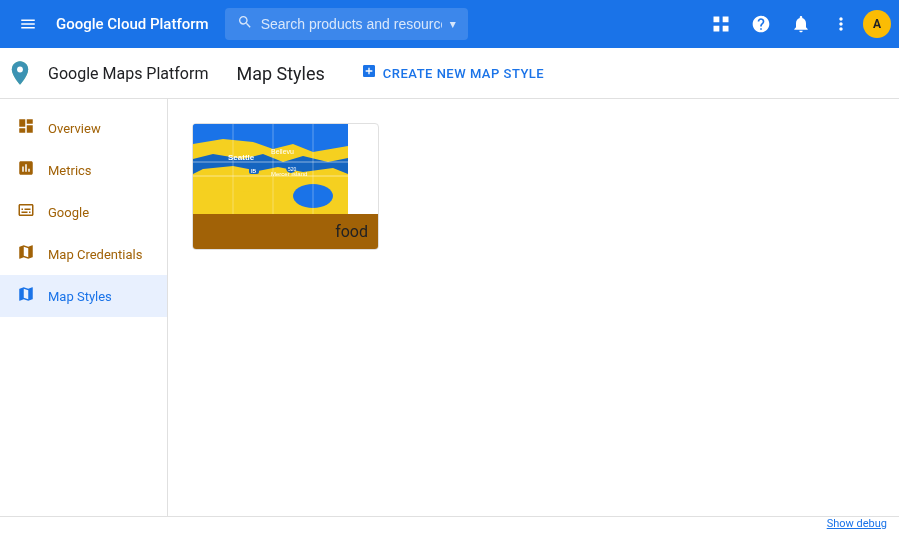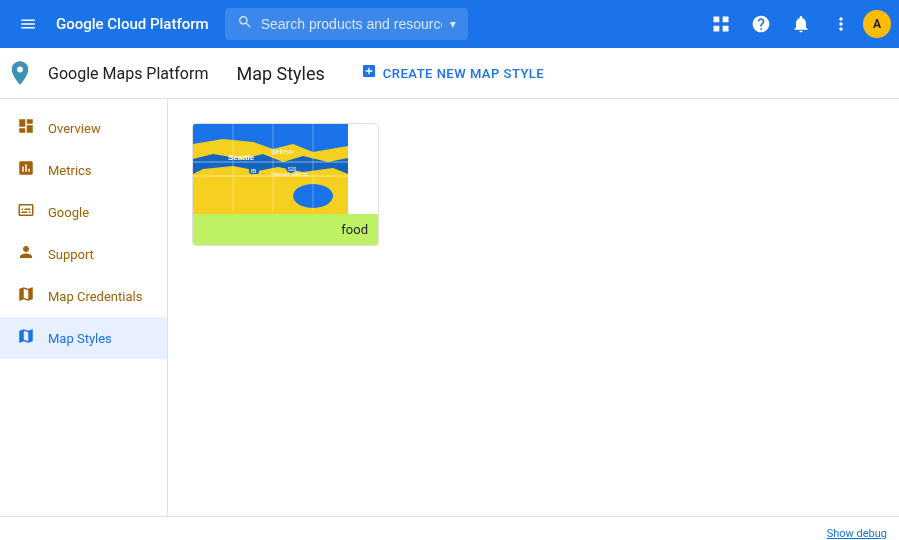--- a/index.html
+++ b/index.html
@@ -141,35 +141,35 @@
     }
     .map-preview {
       width: 155px;
       height: 90px;
       position: relative;
       overflow: hidden;
       background: #1a73e8;
     }
     .map-style-label {
       padding: 8px 10px;
-      font-size: 13px;
+      font-size: 16px;
       color: #202124;
-      background: #bef264;
+      background: #a16207;
     }
 
     
     .map-svg { width: 100%; height: 100%; }
 
     
     .bottom-bar {
       height: 24px;
       background: #fff;
       border-top: 1px solid #e0e0e0;
       display: flex;
-      align-items: flex-end;
+      align-items: flex-start;
       justify-content: flex-end;
       padding: 0 12px;
       flex-shrink: 0;
     }
     .debug-link { color: #1a73e8; font-size: 11px; cursor: pointer; }
   </style>
 </head>
 <body>
 
 <div class="topbar">
@@ -257,28 +257,20 @@
       <span class="nav-icon">
         <svg width="18" height="18" viewBox="0 0 24 24" fill="currentColor">
             <path d="M20 4H4c-1.1 0-2 .9-2 2v12c0 1.1.9 2 2 2h16c1.1 0 2-.9 2-2V6c0-1.1-.9-2-2-2zm0 14H4V6h16v12zM6 10h2v2H6zm0 4h8v2H6zm10 0h2v2h-2zm-6-4h8v2h-8z"></path>
           </svg>
       </span>
       <span>Google</span>
     </div>
     <div class="nav-item">
       <span class="nav-icon">
         <svg width="18" height="18" viewBox="0 0 24 24" fill="currentColor">
-            <path d="M12 12c2.21 0 4-1.79 4-4s-1.79-4-4-4-4 1.79-4 4 1.79 4 4 4zm0 2c-2.67 0-8 1.34-8 4v2h16v-2c0-2.66-5.33-4-8-4z"></path>
-          </svg>
-      </span>
-      <span>Support</span>
-    </div>
-    <div class="nav-item">
-      <span class="nav-icon">
-        <svg width="18" height="18" viewBox="0 0 24 24" fill="currentColor">
             <path d="M20.5 3l-.16.03L15 5.1 9 3 3.36 4.9c-.21.07-.36.25-.36.48V20.5c0 .28.22.5.5.5l.16-.03L9 18.9l6 2.1 5.64-1.9c.21-.07.36-.25.36-.48V3.5c0-.28-.22-.5-.5-.5zM15 19l-6-2.11V5l6 2.11V19z"></path>
           </svg>
       </span>
       <span>Map Credentials</span>
     </div>
     <div class="nav-item active">
       <span class="nav-icon">
         <svg width="18" height="18" viewBox="0 0 24 24" fill="#1a73e8">
             <path d="M20.5 3l-.16.03L15 5.1 9 3 3.36 4.9c-.21.07-.36.25-.36.48V20.5c0 .28.22.5.5.5l.16-.03L9 18.9l6 2.1 5.64-1.9c.21-.07.36-.25.36-.48V3.5c0-.28-.22-.5-.5-.5zM15 19l-6-2.11V5l6 2.11V19z"></path>
           </svg>

